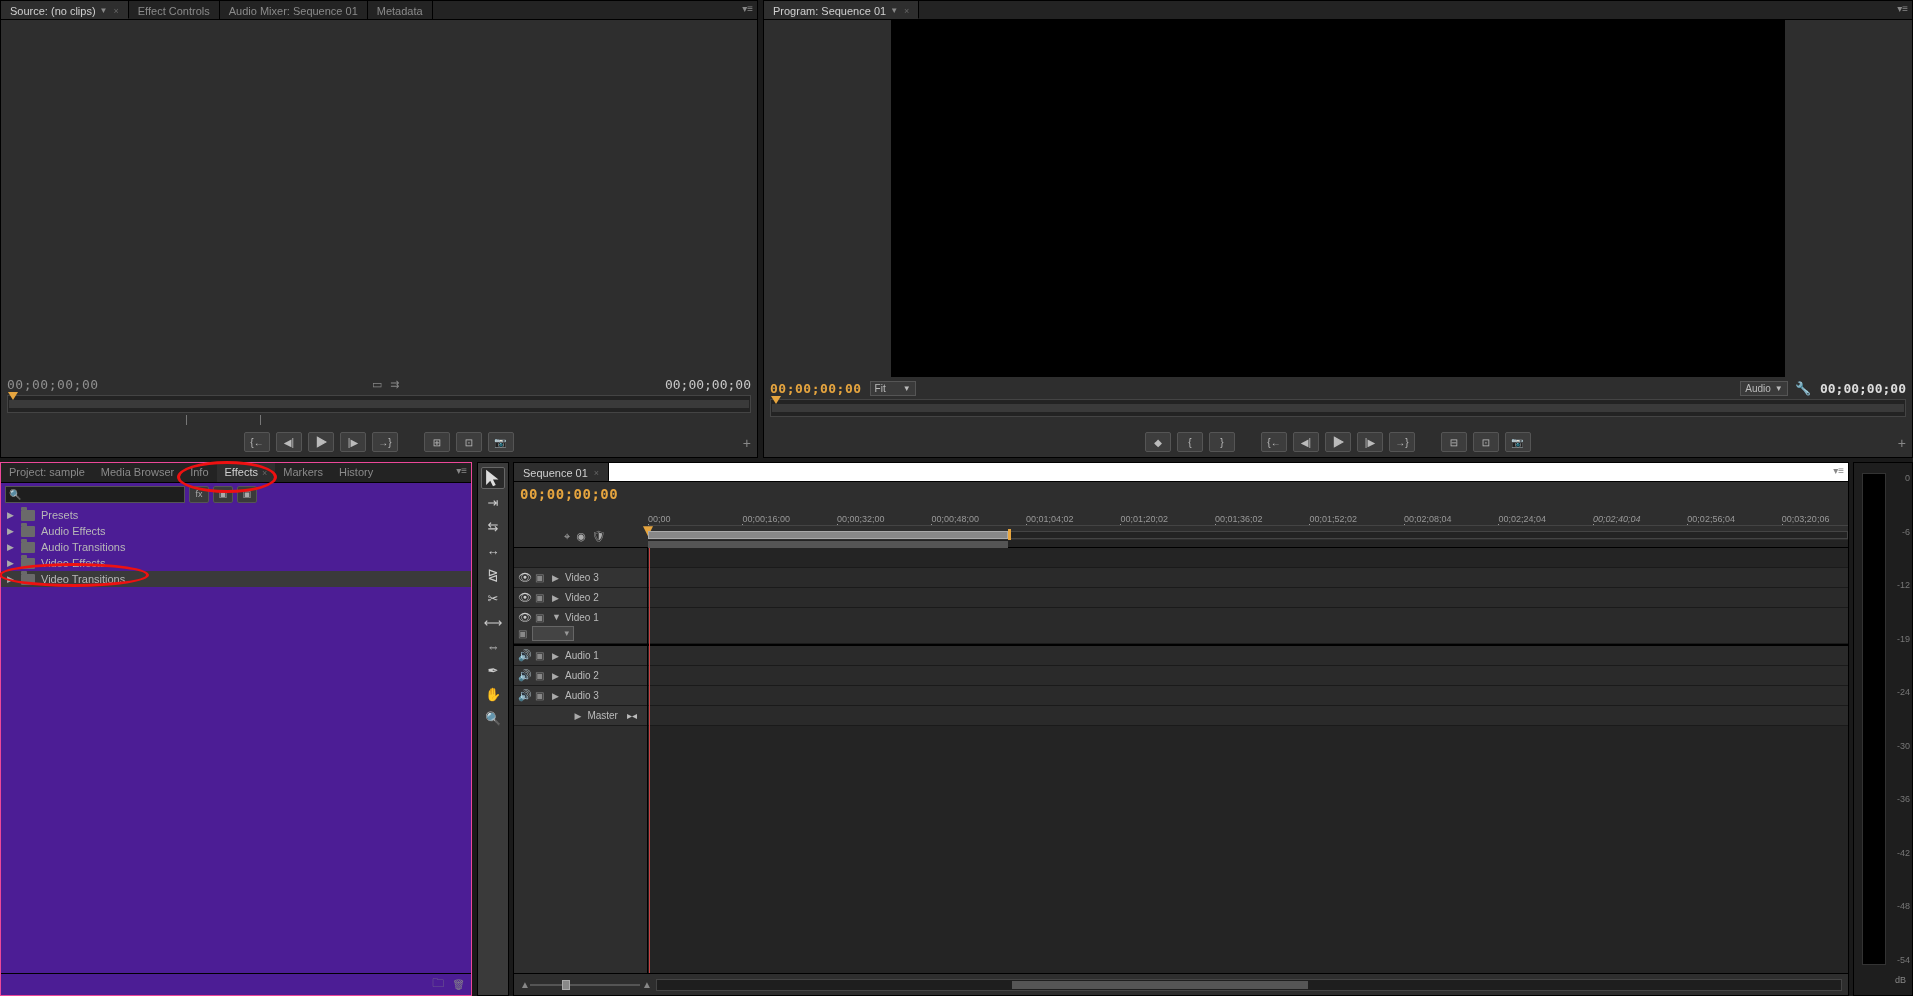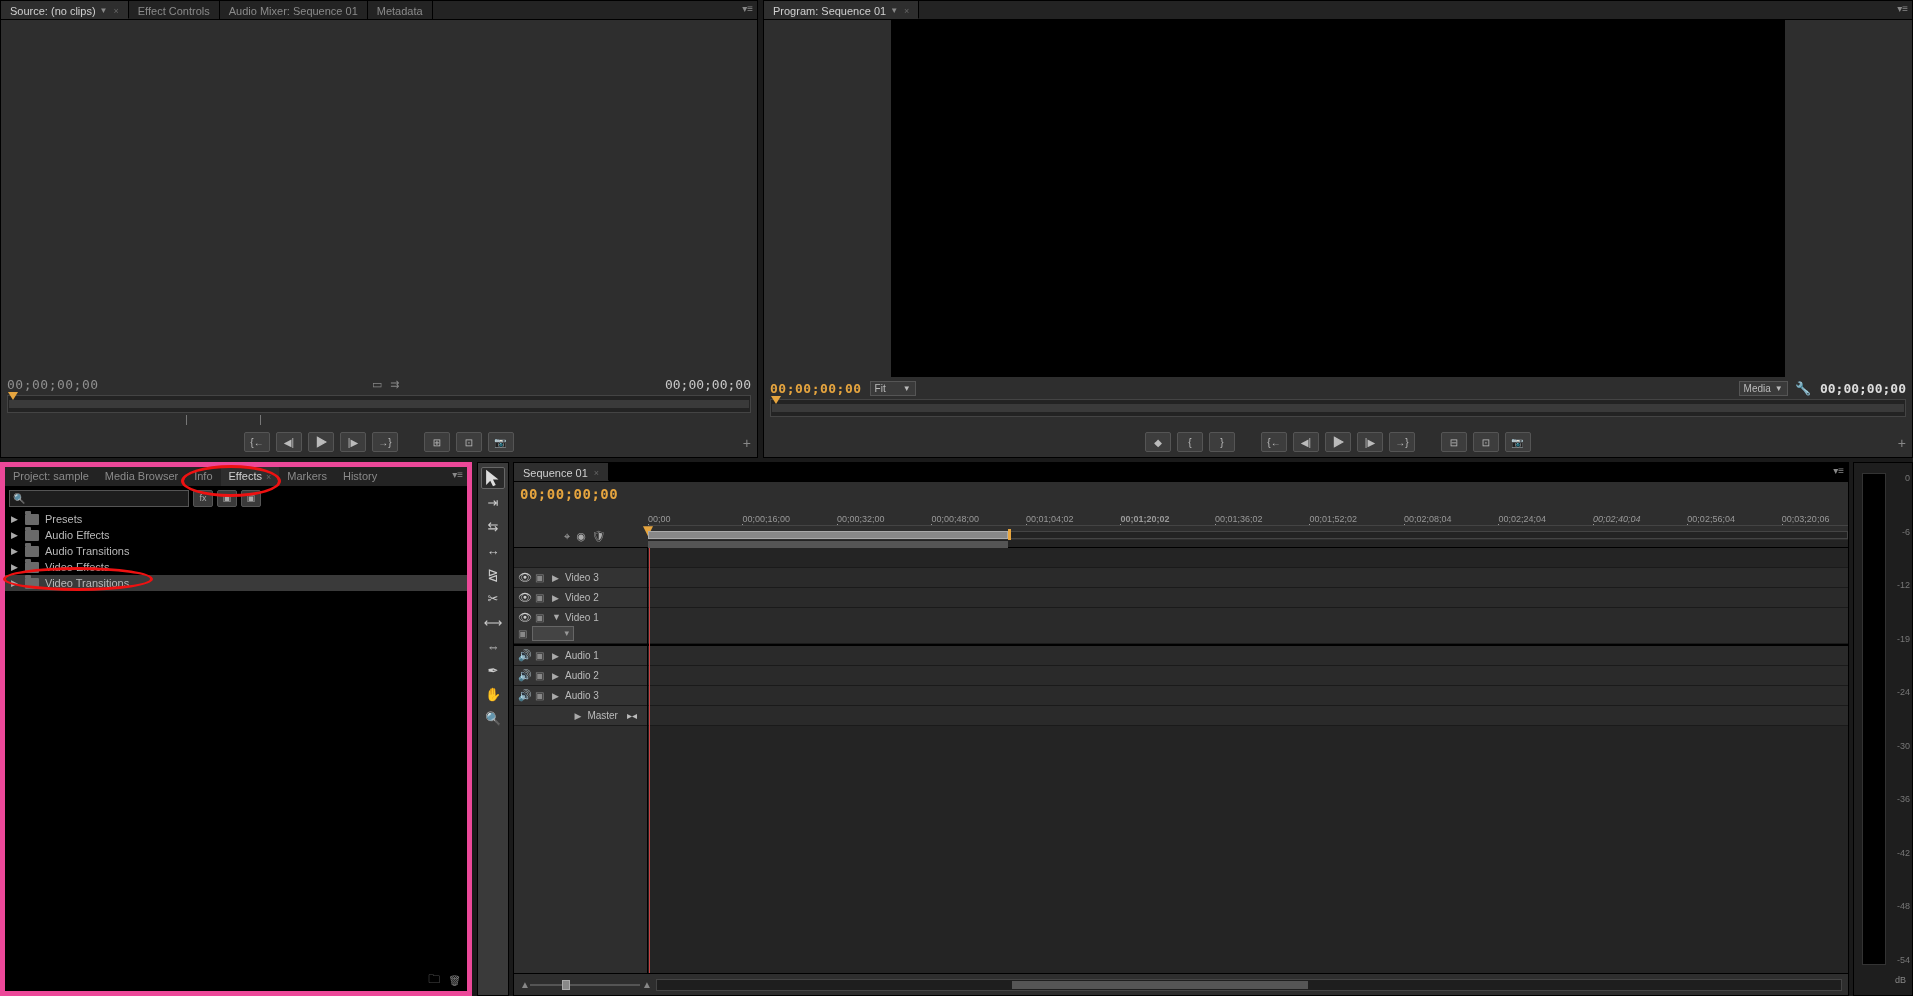--- a/index.html
+++ b/index.html
@@ -43,21 +43,21 @@
   .scrub-inner { position:absolute; left:1px; right:1px; top:4px; bottom:4px; background:#3a3a3a;}
 
   
   .transport { height:30px; display:flex; align-items:center; justify-content:center; gap:6px; position:relative;}
   .tbtn { width:26px; height:20px; background:#3d3d3d; border:1px solid #555; border-radius:2px; display:flex; align-items:center; justify-content:center; cursor:pointer; color:#bbb; font-size:10px;}
   .tbtn svg { width:12px; height:12px; fill:#bbb; stroke:#bbb;}
   .tgap { width:14px;}
 
   
   .bottom-row { display:flex; height:534px; width:100%; }
-  .effects-panel { width:472px; background:#000000; border:5px solid #ec4899; position:relative; display:flex; flex-direction:column;}
+  .effects-panel { width:472px; background:#4c1d95; border:1px solid #ec4899; position:relative; display:flex; flex-direction:column;}
   .timeline-panel { flex:1; display:flex; }
   .tools-strip { width:32px; background:#3a3a3a; border:1px solid #000; display:flex; flex-direction:column; align-items:center; padding-top:4px; gap:2px;}
   .tool { width:24px; height:22px; display:flex; align-items:center; justify-content:center; cursor:pointer; color:#ccc; font-size:13px; border:1px solid transparent; border-radius:2px;}
   .tool.sel { background:#2a2a2a; border:1px solid #666;}
   .timeline-main { flex:1; background:#2e2e2e; border:1px solid #000; display:flex; flex-direction:column; position:relative;}
   .audiometer { width:60px; background:#1e1e1e; border:1px solid #000; position:relative;}
   .audiometer .bars { position:absolute; left:8px; right:26px; top:10px; bottom:30px; background:#000; border:1px solid #333;}
   .audiometer .scale { position:absolute; right:2px; top:10px; bottom:30px; display:flex; flex-direction:column; justify-content:space-between; font-size:9px; color:#777; text-align:right;}
   .audiometer .db { position:absolute; bottom:10px; right:6px; font-size:9px; color:#888;}
 
@@ -76,21 +76,21 @@
   .tree-item .folder { width:14px; height:11px; background:#6a6a6a; border-radius:1px; position:relative;}
   .tree-item .folder::before{content:"";position:absolute;top:-3px;left:0;width:6px;height:3px;background:#6a6a6a;border-radius:1px 1px 0 0;}
   .tree-item.selected { background:#3a3a3a;}
   .eff-footer { height:22px; border-top:1px solid #000; display:flex; align-items:center; justify-content:flex-end; padding:0 6px; gap:8px;}
   .eff-footer span{color:#888; cursor:pointer; font-size:12px;}
 
   
   .anno { position:absolute; border:3px solid #e11; border-radius:50%; pointer-events:none;}
 
   
-  .tl-tabbar { height:19px; display:flex; background:#000000; border-bottom:1px solid #000; position:relative;}
+  .tl-tabbar { height:19px; display:flex; background:#ffffff; border-bottom:1px solid #000; position:relative;}
   .tl-head { display:flex; height:66px; border-bottom:1px solid #000;}
   .tl-head-left { width:134px; padding:4px 6px; position:relative;}
   .tl-head-left .tc { color:#e6a53f; font-size:14px; font-family:"Lucida Console",monospace; font-weight:bold; letter-spacing:0.5px;}
   .tl-head-left .widgets { position:absolute; bottom:4px; left:50px; display:flex; gap:6px;}
   .tl-head-left .widgets span{ color:#aaa; font-size:11px; cursor:pointer;}
   .tl-head-right { flex:1; display:flex; flex-direction:column;margin-top:32px;}
   .ruler { height:16px; position:relative; background:#2e2e2e; border-bottom:1px solid #444; overflow:hidden;}
   .ruler .tick { position:absolute; top:0; font-size:9px; color:#999; white-space:nowrap;}
   .ruler .tick::before{content:"";position:absolute;left:0;bottom:-4px;width:1px;height:4px;background:#999;}
   .zoom-bar { height:16px; position:relative; padding:3px 0;}
@@ -200,21 +200,21 @@
       <div class="black-monitor monitor-prog"></div>
     </div>
     <div class="tc-row">
       <span class="tc-left hot">00;00;00;00</span>
       <span class="fit-drop">
           <span>Fit</span>
           <span style="font-size:8px">▼</span>
         </span>
       <span style="flex:1"></span>
       <span class="fit-drop">
-          <span>Media</span>
+          <span>Audio</span>
           <span style="font-size:8px">▼</span>
         </span>
       <span class="wrench">🔧</span>
       <span class="tc-right" style="color:#ddd;font-weight:bold">00;00;00;00</span>
     </div>
     <div class="scrub">
       <div class="scrub-inner"></div>
       <div class="marker"></div>
     </div>
     <div style="height:10px"></div>
@@ -345,21 +345,21 @@
             <span>🛡</span>
           </div>
         </div>
         <div class="tl-head-right">
           <div class="ruler" id="ruler">
               <div class="tick" style="left: 0%;">00;00</div>
               <div class="tick" style="left: 7.87402%;">00;00;16;00</div>
               <div class="tick" style="left: 15.748%;">00;00;32;00</div>
               <div class="tick" style="left: 23.622%;">00;00;48;00</div>
               <div class="tick" style="left: 31.4961%;">00;01;04;02</div>
-              <div class="tick" style="left: 39.3701%; font-weight: bold;">00;01;20;02</div>
+              <div class="tick" style="left: 39.3701%;">00;01;20;02</div>
               <div class="tick" style="left: 47.2441%;">00;01;36;02</div>
               <div class="tick" style="left: 55.1181%;">00;01;52;02</div>
               <div class="tick" style="left: 62.9921%;">00;02;08;04</div>
               <div class="tick" style="left: 70.8661%;">00;02;24;04</div>
               <div class="tick" style="left: 78.7402%; font-style: italic;">00;02;40;04</div>
               <div class="tick" style="left: 86.6142%;">00;02;56;04</div>
               <div class="tick" style="left: 94.4882%;">00;03;20;06</div>
             </div>
           <div class="zoom-bar">
             <div class="playhead-top" style="left:-5px"></div>

